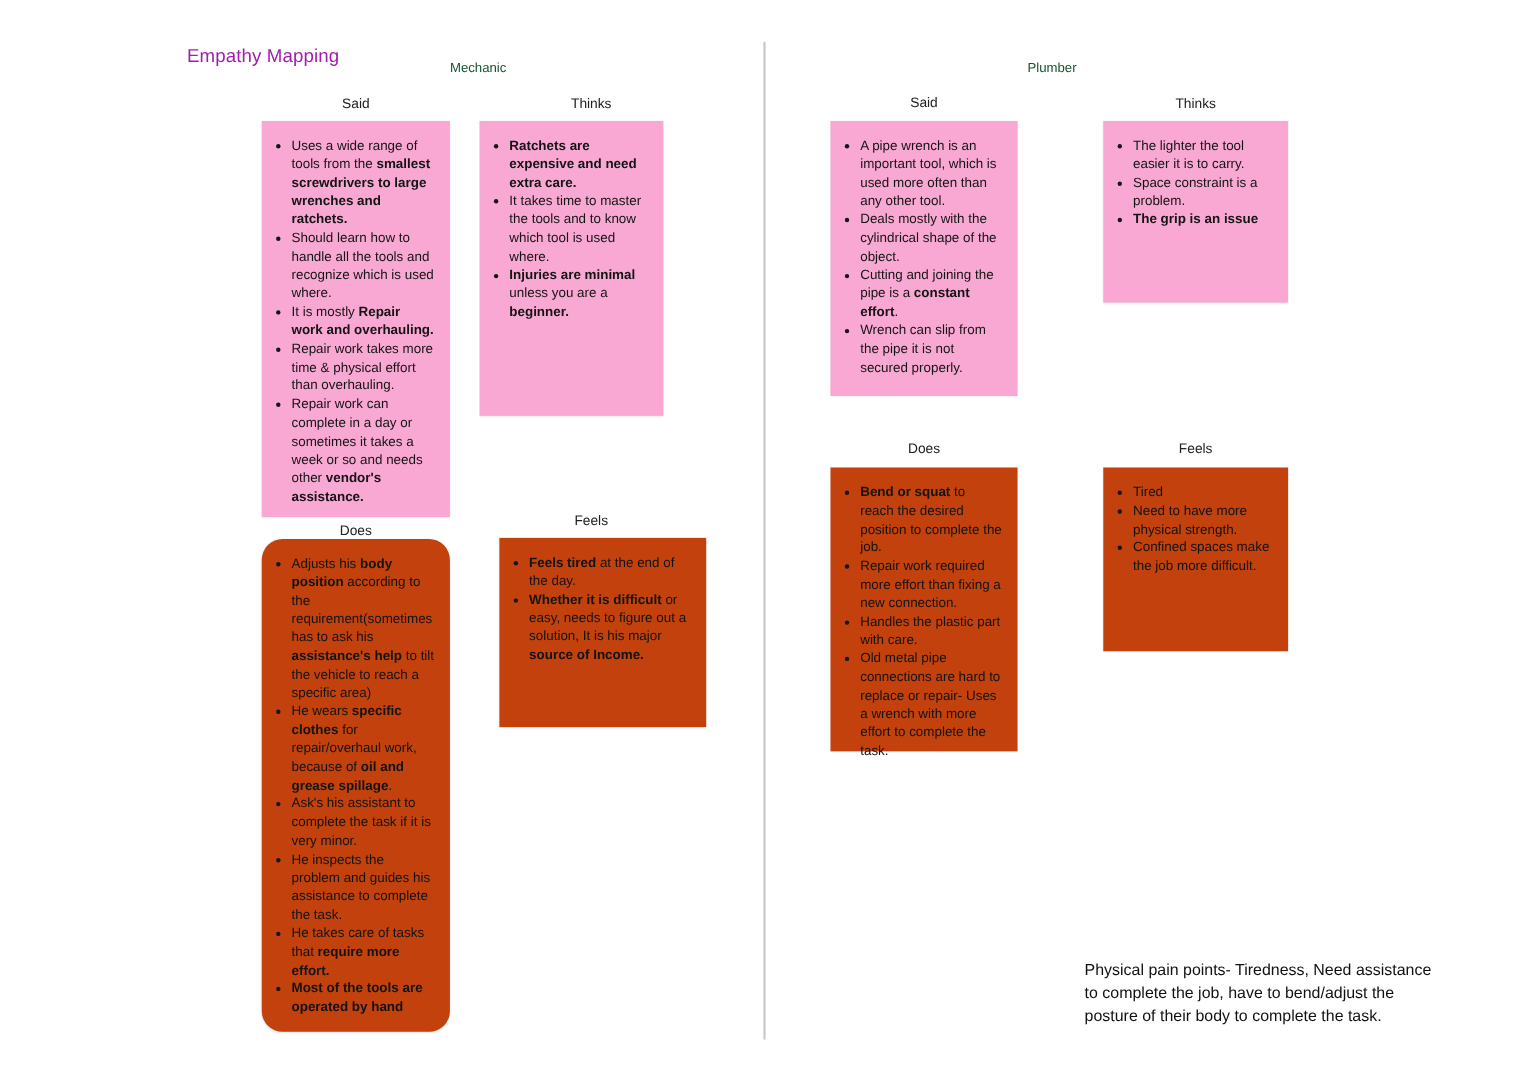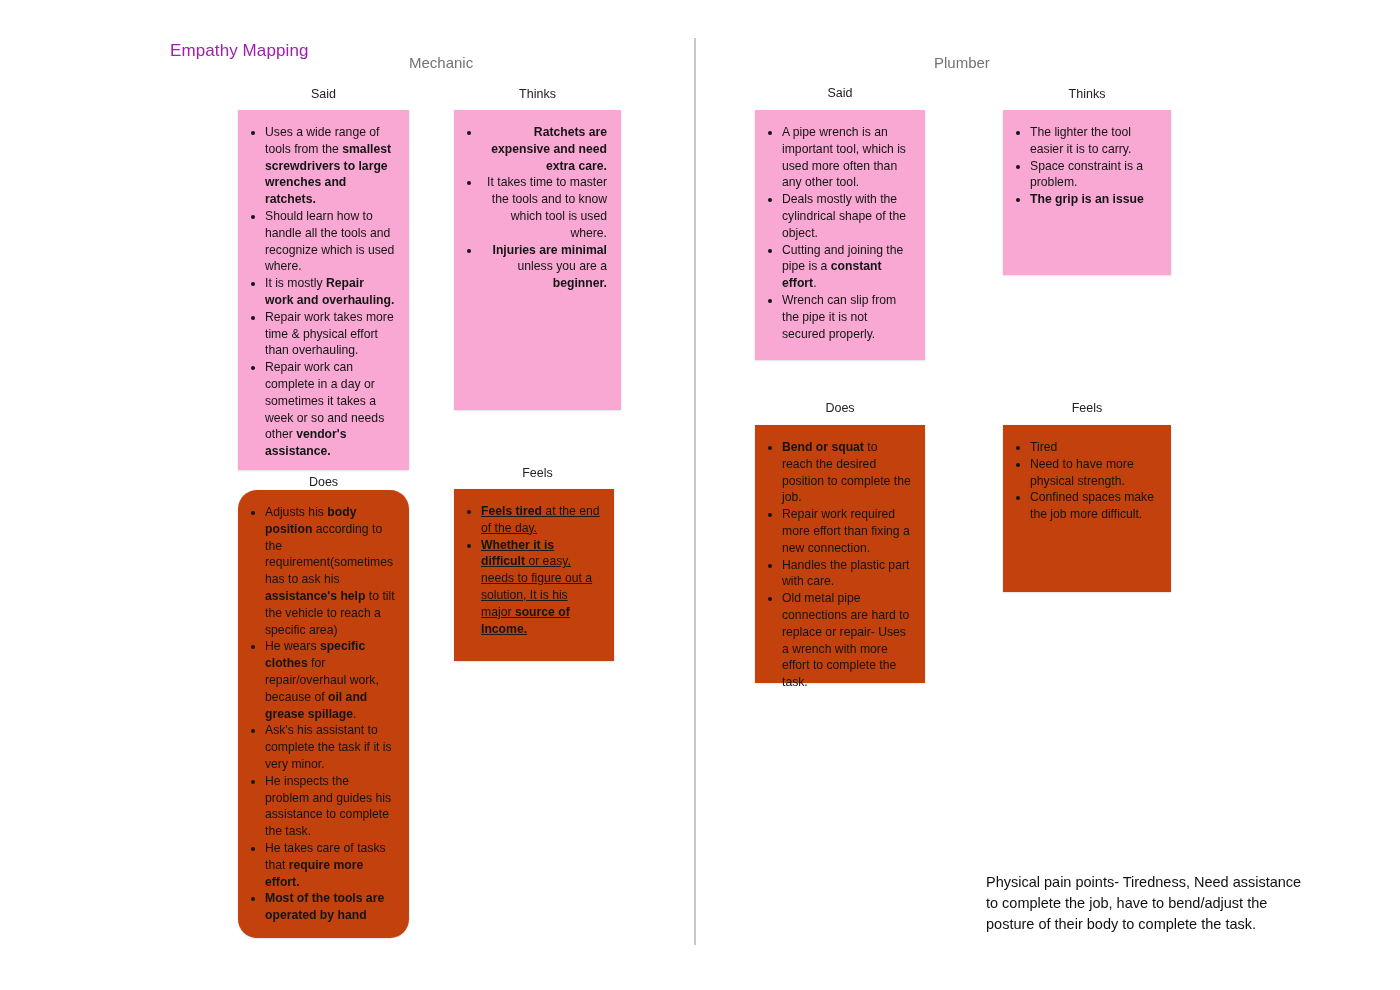--- a/index.html
+++ b/index.html
@@ -38,22 +38,22 @@
     left: 694px;
     top: 38px;
     width: 2px;
     height: 907px;
     background: #c6c8cc;
   }
 
   
   .persona-title {
     position: absolute;
-    font-size: 15px;
-    color: #737373;
+    font-size: 12px;
+    color: #14532d;
     white-space: nowrap;
   }
   #persona-title-mechanic { left: 409px; top: 54px; }
   #persona-title-plumber  { left: 934px; top: 54px; }
 
   
   .quad-label {
     position: absolute;
     font-size: 12.5px;
     color: #202124;
@@ -82,27 +82,27 @@
     color: #141414;
     margin: 0 0 0 0;
     padding: 0;
   }
   .card li b { font-weight: bold; }
 
   
   #card-mechanic-said   { left: 238px; top: 110px; width: 171px; height: 360px; }
   #label-mechanic-said  { left: 238px; top: 87px;  width: 171px; }
 
-  #card-mechanic-thinks  { left: 454px; top: 110px; width: 167px; height: 300px; text-align: right; }
+  #card-mechanic-thinks  { left: 436px; top: 110px; width: 167px; height: 268px; }
   #label-mechanic-thinks { left: 454px; top: 87px;  width: 167px; }
 
   #card-mechanic-does   { left: 238px; top: 490px; width: 171px; height: 448px; border-radius: 19px; }
   #label-mechanic-does  { left: 238px; top: 475px; width: 171px; }
 
-  #card-mechanic-feels  { left: 454px; top: 489px; width: 160px; height: 172px; text-decoration: underline; }
+  #card-mechanic-feels  { left: 454px; top: 489px; width: 188px; height: 172px; }
   #label-mechanic-feels { left: 454px; top: 466px; width: 167px; }
 
   
   #card-plumber-said   { left: 755px; top: 110px; width: 170px; height: 250px; }
   #label-plumber-said  { left: 755px; top: 86px;  width: 170px; }
 
   #card-plumber-thinks  { left: 1003px; top: 110px; width: 168px; height: 165px; }
   #label-plumber-thinks { left: 1003px; top: 87px;  width: 168px; }
 
   #card-plumber-does   { left: 755px; top: 425px; width: 170px; height: 258px; }

